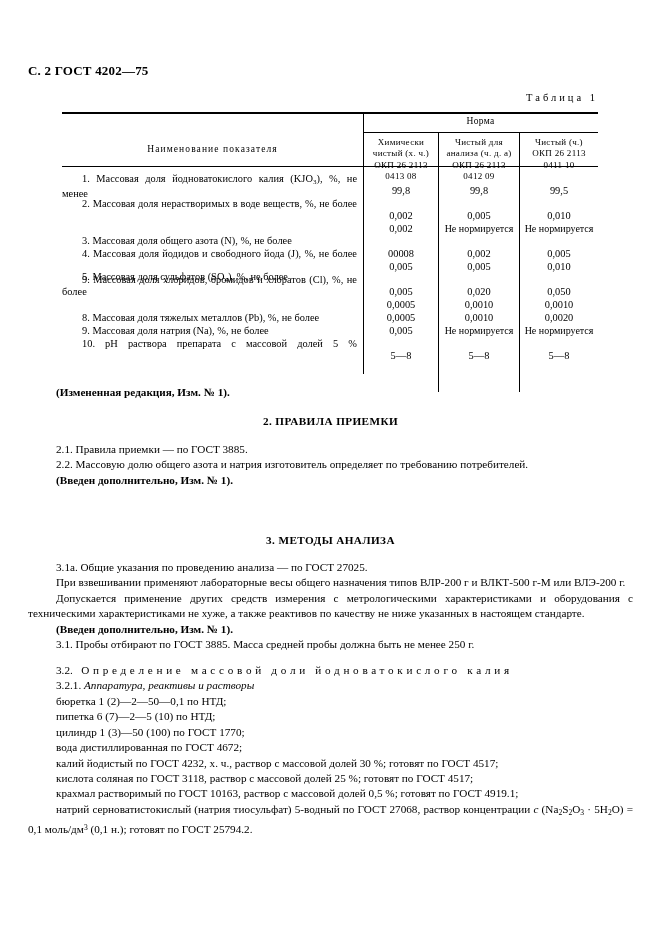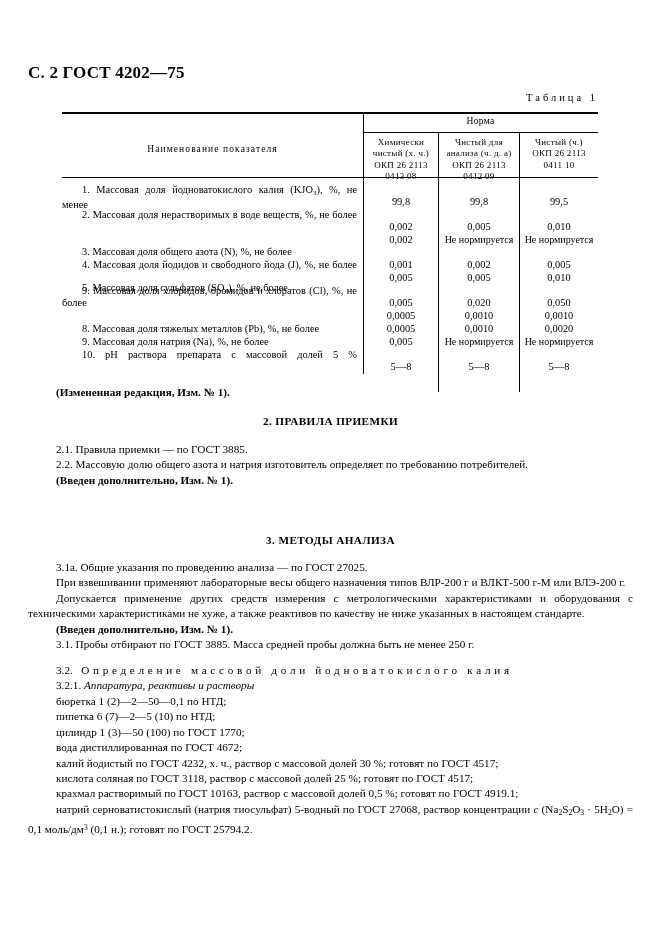--- a/index.html
+++ b/index.html
@@ -21,21 +21,21 @@
     width: 661px;
     height: 936px;
     box-sizing: border-box;
   }
 
   
   .runhead {
     position: absolute;
     left: 28px;
     top: 63px;
-    font-size: 17px;
+    font-size: 13px;
     font-weight: bold;
     letter-spacing: 0.2px;
     white-space: nowrap;
   }
 
   
   .tbl-caption {
     position: absolute;
     right: 63px;
     top: 92px;
@@ -57,21 +57,21 @@
   
   .vline {
     position: absolute;
     width: 1px;
     background: #000;
     top: 0;
   }
 
   .thead {
     position: relative;
-    height: 64px;
+    height: 53px;
   }
   .thead .hr-norma {
     position: absolute;
     left: 301px;
     right: 0;
     top: 18px;
     height: 1px;
     background: #000;
   }
   .thead .hr-bottom {
@@ -227,21 +227,21 @@
         <div class="rowtext" style="top:68px;">
           <p>3. Массовая доля общего азота (N), %, не более</p>
         </div>
         <div class="cellval c1" style="top:56px;">0,002</div>
         <div class="cellval c2" style="top:56px; font-size:10px;">Не нормируется</div>
         <div class="cellval c3" style="top:56px; font-size:10px;">Не нормируется</div>
 
         <div class="rowtext" style="top:81px;">
           <p class="just">4. Массовая доля йодидов и свободного йода (J), %, не более</p>
         </div>
-        <div class="cellval c1" style="top:81px;">0,001</div>
+        <div class="cellval c1" style="top:81px;">00008</div>
         <div class="cellval c2" style="top:81px;">0,002</div>
         <div class="cellval c3" style="top:81px;">0,005</div>
 
         <div class="rowtext" style="top:104px;">
           <p>5. Массовая доля сульфатов (SO<sub>4</sub>), %, не более</p>
         </div>
         <div class="cellval c1" style="top:94px;">0,005</div>
         <div class="cellval c2" style="top:94px;">0,005</div>
         <div class="cellval c3" style="top:94px;">0,010</div>
 

